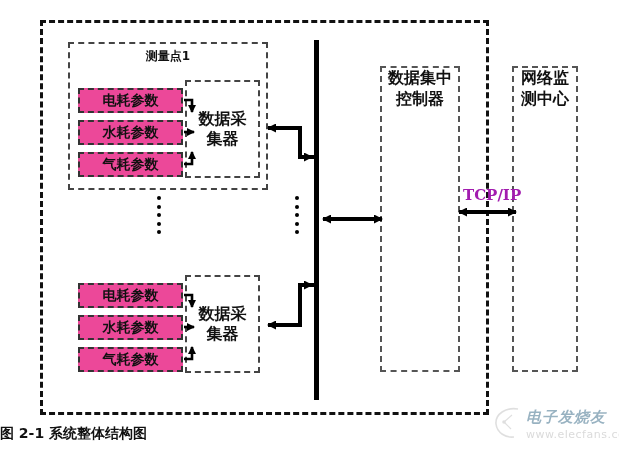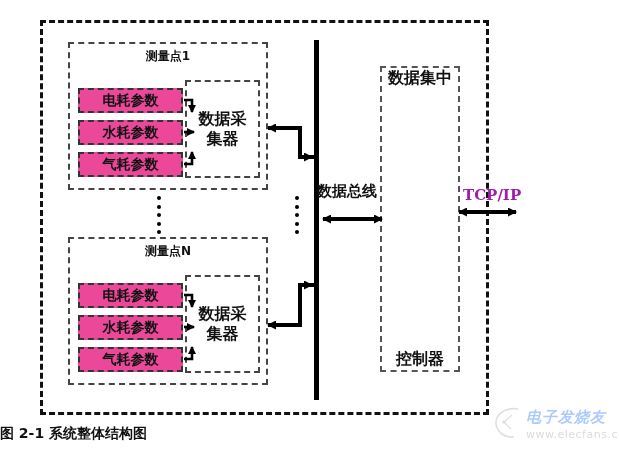--- a/index.html
+++ b/index.html
@@ -87,21 +87,21 @@
   .collector-box span { display: block; }
 
   
   .panel-box {
     box-sizing: border-box;
     border: 2px dashed #555555;
     background: #ffffff;
     display: flex;
     flex-direction: column;
     align-items: center;
-    justify-content: space-between;
+    justify-content: flex-start;
     font-family: "DejaVu Sans", "Liberation Sans", sans-serif;
     font-size: 16px;
     font-weight: bold;
     color: #111111;
     line-height: 1.3;
   }
   .panel-box span { display: block; }
 
   
   #data-bus-bar {
@@ -178,21 +178,21 @@
     opacity: 0.42;
   }
   #watermark-cn {
     position: absolute;
     left: 34px;
     top: 2px;
     font-family: Liberation Sans, sans-serif;
     font-size: 15px;
     font-weight: bold;
     font-style: italic;
-    color: #3b82f6;
+    color: #0c4a6e;
     letter-spacing: 1px;
     white-space: nowrap;
   }
   #watermark-url {
     position: absolute;
     left: 34px;
     top: 22px;
     font-family: "DejaVu Sans", "Liberation Sans", sans-serif;
     font-size: 11px;
     color: #a8a8a8;
@@ -220,23 +220,20 @@
 
   <div class="abs param-box" style="left:78px;  top:88px;  width:105px; height:25px;">电耗参数</div>
   <div class="abs param-box" style="left:78px;  top:120px; width:105px; height:25px;">水耗参数</div>
   <div class="abs param-box" style="left:78px;  top:152px; width:105px; height:25px;">气耗参数</div>
 
   <div class="abs collector-box" style="left:185px; top:80px; width:75px; height:98px;">
     <span>数据采</span>
     <span>集器</span>
   </div>
 
-  <div class="abs measure-point" id="measure-point-n">
-    <div class="mp-title">测量点N</div>
-  </div>
 
   <div class="abs param-box" style="left:78px;  top:283px; width:105px; height:25px;">电耗参数</div>
   <div class="abs param-box" style="left:78px;  top:315px; width:105px; height:25px;">水耗参数</div>
   <div class="abs param-box" style="left:78px;  top:347px; width:105px; height:25px;">气耗参数</div>
 
   <div class="abs collector-box" style="left:185px; top:275px; width:75px; height:98px;">
     <span>数据采</span>
     <span>集器</span>
   </div>
 
@@ -249,27 +246,30 @@
   </div>
   <div class="abs dot-col" id="ellipsis-center">
     <i></i>
       <i></i>
       <i></i>
       <i></i>
       <i></i>
   </div>
 
   <div class="abs" id="data-bus-bar"></div>
-  <div class="abs" id="data-bus-label">数据总线</div>
 
   <div class="abs panel-box" style="left:380px; top:66px; width:80px; height:306px;">
     <span>数据集中</span>
     <span>控制器</span>
   </div>
 
+  <div class="abs panel-box" style="left:512px; top:66px; width:66px; height:306px;">
+    <span>网络监</span>
+    <span>测中心</span>
+  </div>
 
   <div class="abs" id="tcpip-label">TCP/IP</div>
 
   <svg id="connectors" viewBox="0 0 619 452" xmlns="http://www.w3.org/2000/svg">
     <defs>
       <marker id="ah-r" markerWidth="9" markerHeight="9" refX="8" refY="4.5" orient="auto" markerUnits="userSpaceOnUse">
         <path d="M0,0 L9,4.5 L0,9 z" fill="#000000"></path>
       </marker>
       <marker id="ah-l" markerWidth="9" markerHeight="9" refX="8" refY="4.5" orient="auto" markerUnits="userSpaceOnUse">
         <path d="M0,0 L9,4.5 L0,9 z" fill="#000000"></path>

